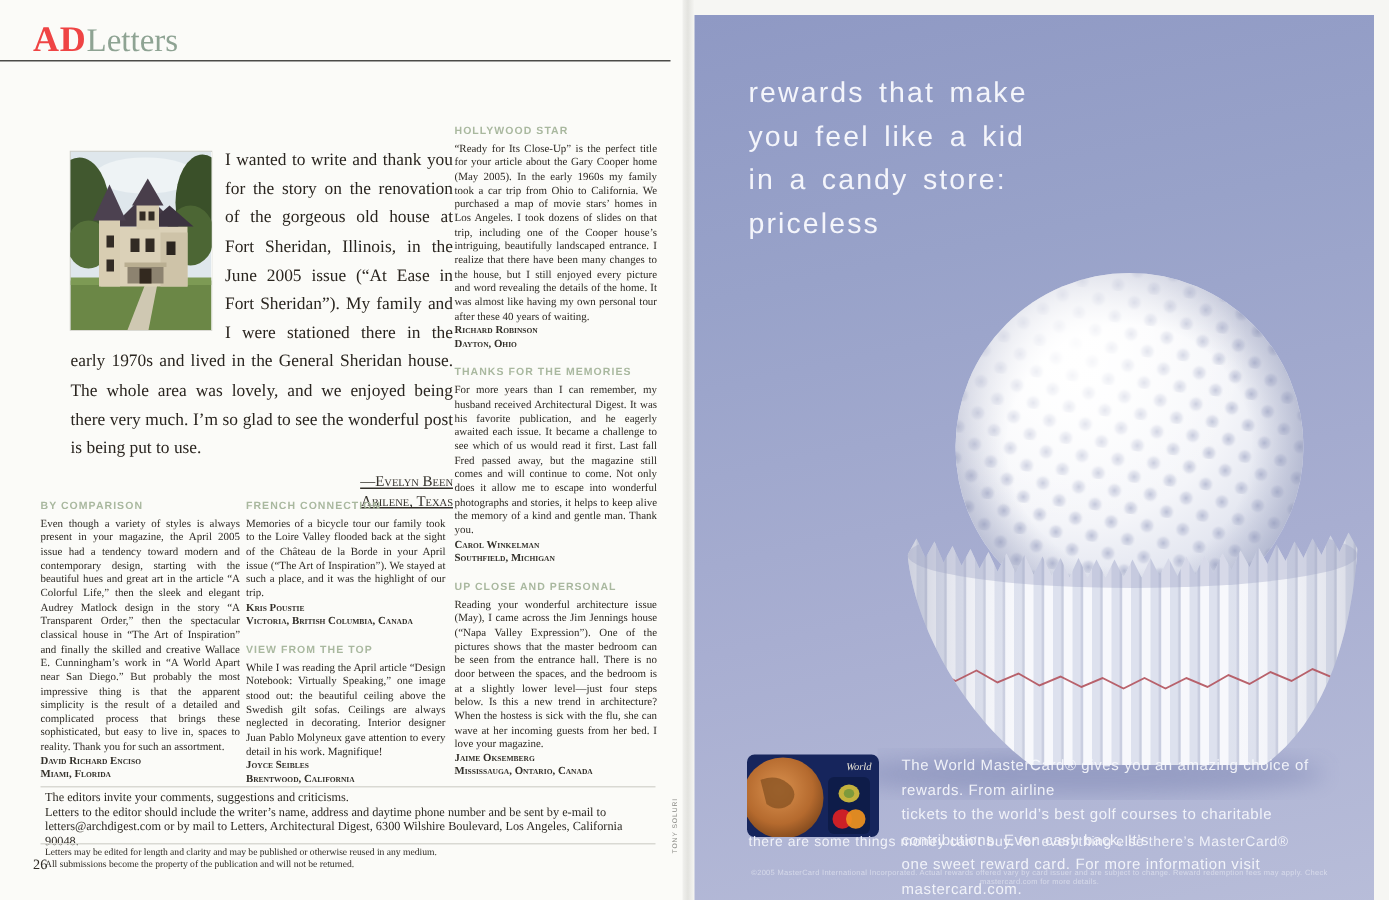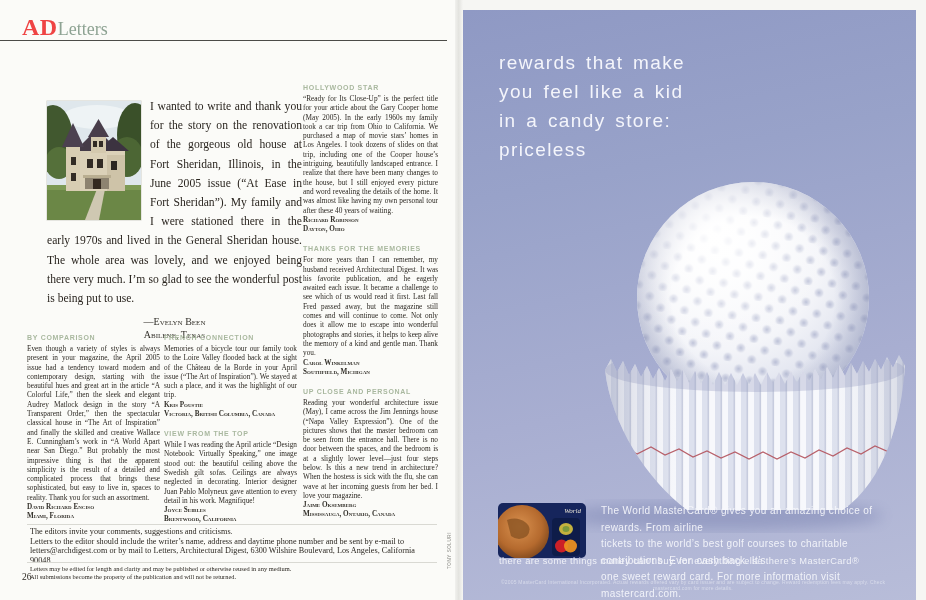--- a/index.html
+++ b/index.html
@@ -4,27 +4,27 @@
 <style>
   html,body{margin:0;padding:0;}
   body{width:926px;height:600px;background:#f7f7f4;position:relative;overflow:hidden;
        font-family:"Liberation Serif",serif;-webkit-font-smoothing:antialiased;}
   .spread{position:absolute;inset:0;}
 
   
   .page-left{position:absolute;left:0;top:0;width:458px;height:600px;background:#fbfbf8;}
   .masthead{position:absolute;left:22px;top:14px;white-space:nowrap;}
   .brand{font-family:"Liberation Serif",serif;font-weight:bold;font-size:24px;color:#ef4444;letter-spacing:.5px;}
-  .section-name{font-family:"Liberation Serif",serif;font-size:18px;color:#8ea393;}
+  .section-name{font-family:"Liberation Serif",serif;font-size:22px;color:#8ea393;}
   .masthead-rule{position:absolute;left:0;top:40px;width:447px;height:1px;background:#4b4b48;}
 
   .feature{position:absolute;left:47px;top:97px;width:255px;}
   .house-photo{float:left;width:94px;height:119px;margin:4px 9px 5px 0;box-shadow:0 0 0 .5px #cfcfc8;}
   .feature-body{margin:0;font-size:11.6px;line-height:19.2px;text-align:justify;color:#2a251f;}
-  .feature-sig{margin-top:7px;text-align:center;font-variant:small-caps;font-size:10px;line-height:13px;color:#33302a;}
+  .feature-sig{margin-top:7px;text-align:right;font-variant:small-caps;font-size:10px;line-height:13px;color:#33302a;text-decoration:underline;}
 
   .lh{margin:0 0 2px 0;font-family:"Liberation Sans",sans-serif;font-size:7px;line-height:9px;
       letter-spacing:.7px;color:#a9b89f;font-weight:bold;}
   .lb{margin:0 0 1px 0;font-size:7.3px;line-height:9.3px;text-align:justify;color:#2c2822;}
   .ln,.ll{font-variant:small-caps;font-weight:bold;font-size:7.2px;line-height:9.2px;color:#33302a;}
   .letter{margin-bottom:10px;}
   .col{position:absolute;}
   .col1{left:27px;top:333px;width:133px;}
   .col2{left:164px;top:333px;width:133px;}
   .col3{left:303px;top:83px;width:135px;}

